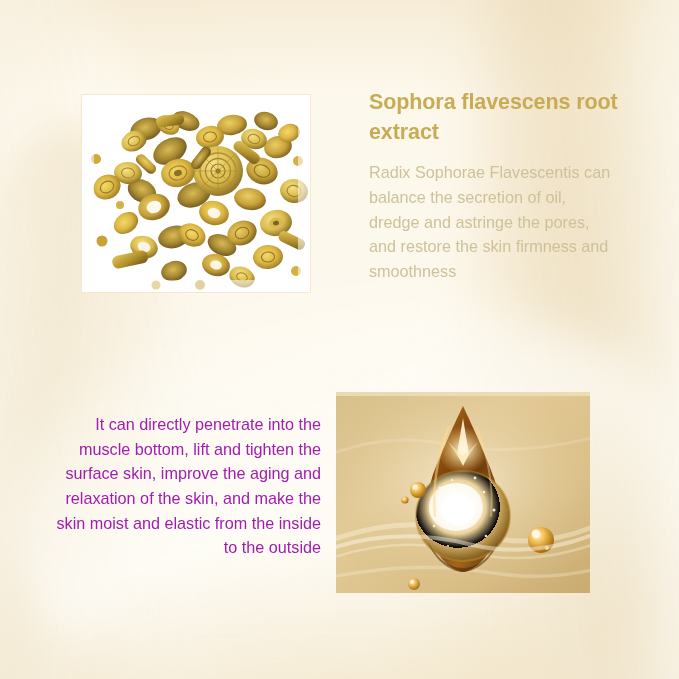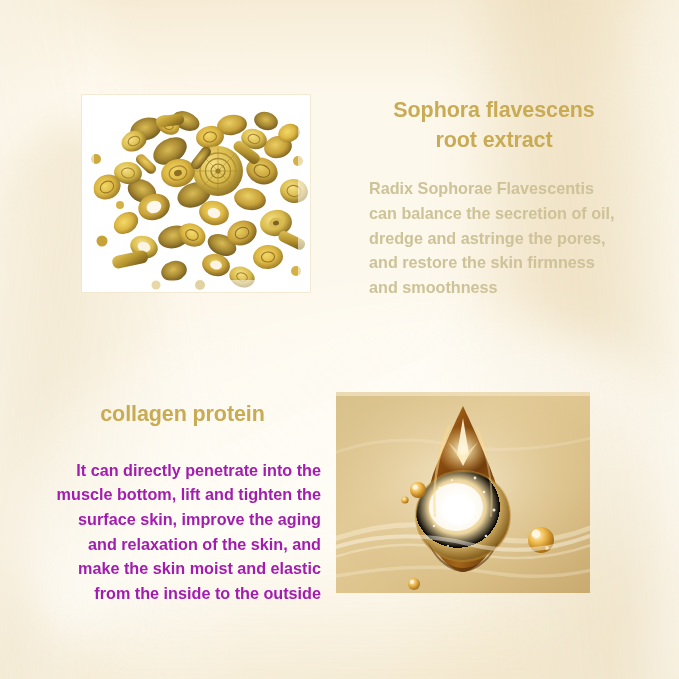--- a/index.html
+++ b/index.html
@@ -125,43 +125,42 @@
   }
   .block-collagen {
     position: absolute;
     left: 46px;
     top: 392px;
     width: 275px;
     text-align: right;
   }
 
   .heading {
-    margin: 8px;
+    margin: 0;
     font-family: "Liberation Sans", sans-serif;
     font-weight: bold;
     font-size: 21.5px;
     line-height: 1.38;
     color: #c8ab54;
     letter-spacing: -0.1px;
-    text-align: center;
   }
   .heading-collagen {
     font-size: 21.5px;
     color: #c8ab54;
     padding-right: 2px;
   }
 
   .body-text {
     margin: 0;
     padding-top: 13px;
     font-family: "Liberation Sans", sans-serif;
     font-size: 16.2px;
     line-height: 1.52;
     color: #cdc298;
-    font-weight: bold;
+    font-weight: normal;
   }
   .block-collagen .body-text {
     padding-top: 20px;
     color: #a21caf;
   }
 </style>
 </head>
 <body>
 
 <div class="canvas">
@@ -451,17 +450,16 @@
 
       <g opacity="0.45" fill="none" stroke="#fffaf0" stroke-linecap="round">
         <path d="M-10 158 Q60 134 132 152 Q198 168 264 140" stroke-width="4"></path>
       </g>
 
       <rect x="0" y="0" width="254" height="4" fill="#efe0bd" opacity="0.8"></rect>
     </svg>
   </div>
 
   <div class="block-collagen">
-    <h2 class="heading heading-collagen">collagen protein</h2>
     <p class="body-text">It can directly penetrate into the muscle bottom, lift and tighten the surface skin, improve the aging and relaxation of the skin, and make the skin moist and elastic from the inside to the outside</p>
   </div>
 
 </div>
 
 </body></html>

